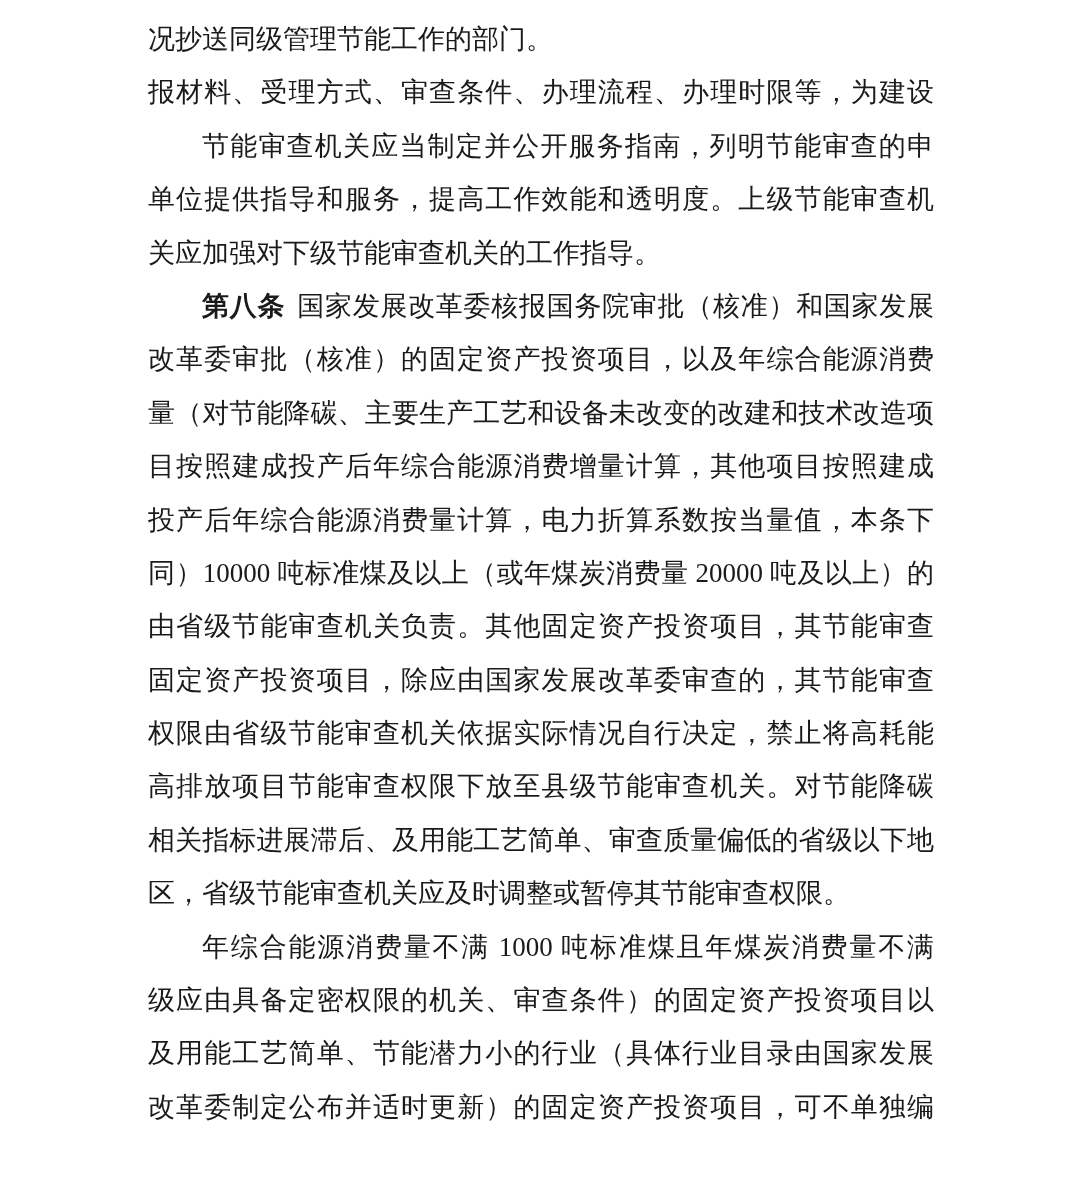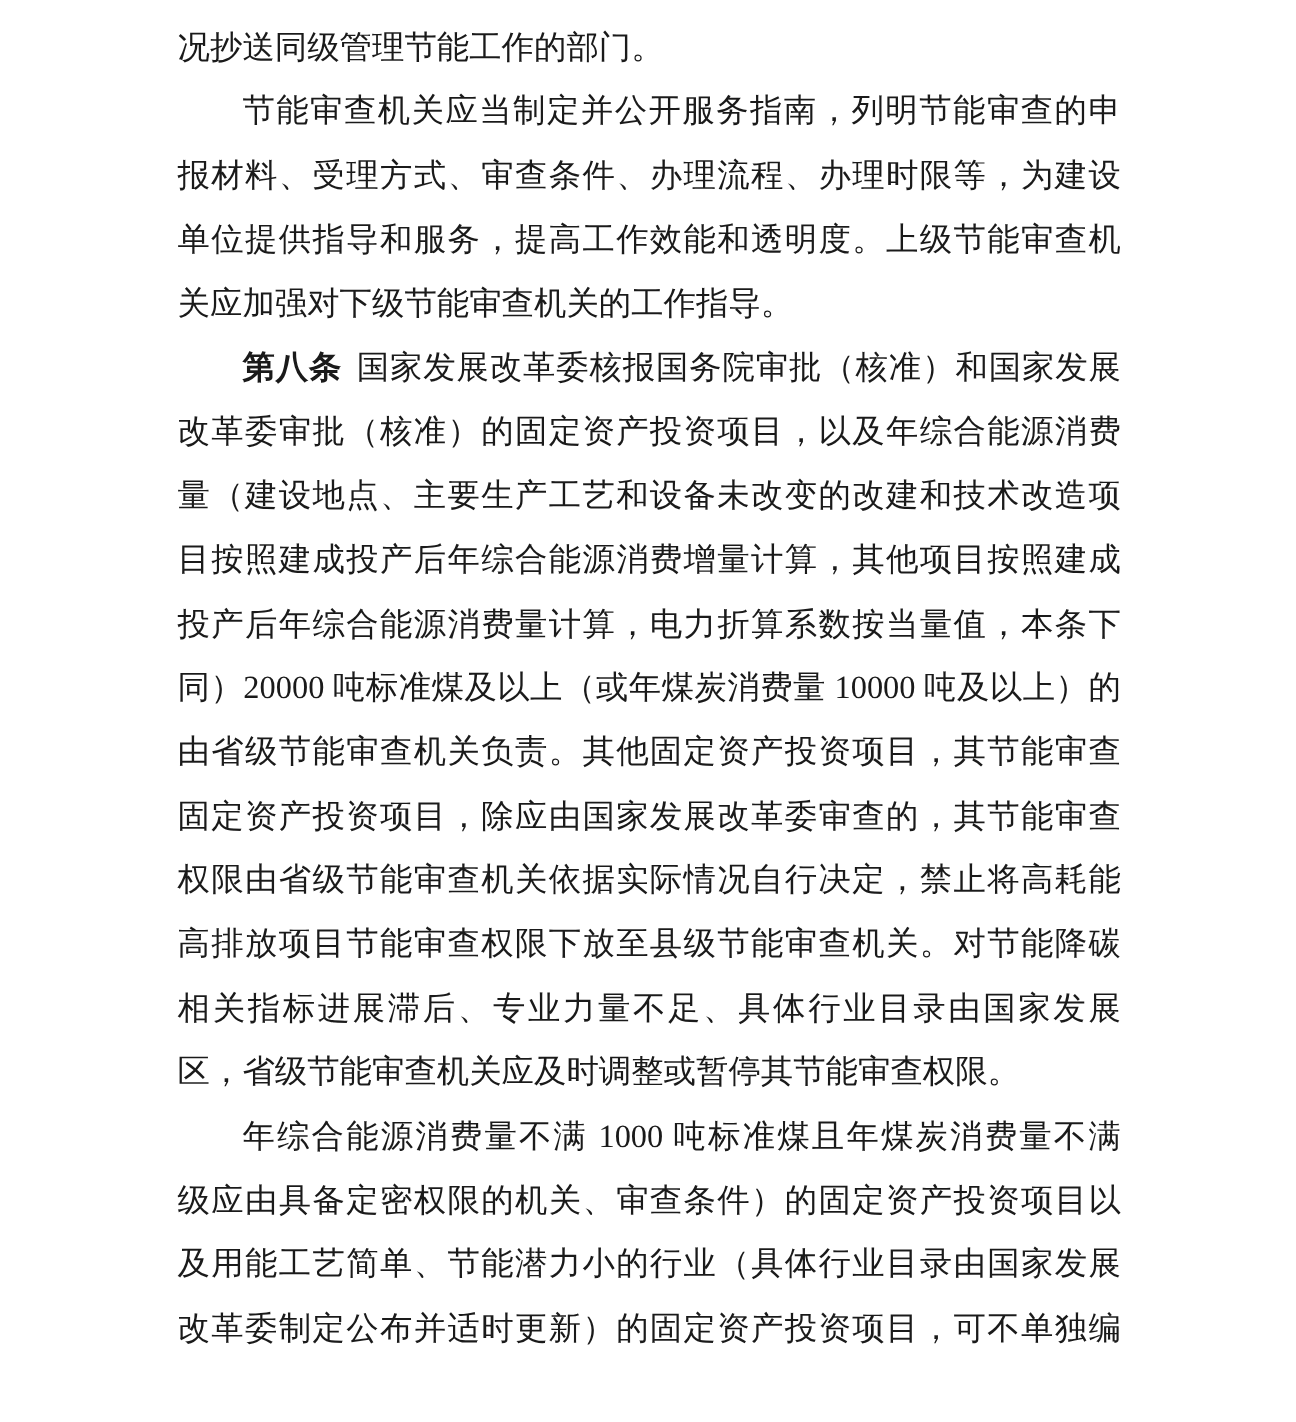--- a/index.html
+++ b/index.html
@@ -51,40 +51,40 @@
 <body>
 
 <div class="page">
   <div class="content">
 
     <div>
       <div class="line short">况抄送同级管理节能工作的部门。</div>
     </div>
 
     <div>
+      <div class="line fill">报材料、受理方式、审查条件、办理流程、办理时限等，为建设</div>
       <div class="line fill indent">节能审查机关应当制定并公开服务指南，列明节能审查的申</div>
-      <div class="line fill">报材料、受理方式、审查条件、办理流程、办理时限等，为建设</div>
       <div class="line fill">单位提供指导和服务，提高工作效能和透明度。上级节能审查机</div>
       <div class="line short">关应加强对下级节能审查机关的工作指导。</div>
     </div>
 
     <div>
       <div class="line fill indent">
         <span class="art-num">第八条</span><span>国家发展改革委核报国务院审批（核准）和国家发展</span>
       </div>
       <div class="line fill">改革委审批（核准）的固定资产投资项目，以及年综合能源消费</div>
-      <div class="line fill">量（建设地点、主要生产工艺和设备未改变的改建和技术改造项</div>
+      <div class="line fill">量（对节能降碳、主要生产工艺和设备未改变的改建和技术改造项</div>
       <div class="line fill">目按照建成投产后年综合能源消费增量计算，其他项目按照建成</div>
       <div class="line fill">投产后年综合能源消费量计算，电力折算系数按当量值，本条下</div>
-      <div class="line fill">同）20000 吨标准煤及以上（或年煤炭消费量 10000 吨及以上）的</div>
+      <div class="line fill">同）10000 吨标准煤及以上（或年煤炭消费量 20000 吨及以上）的</div>
       <div class="line fill">由省级节能审查机关负责。其他固定资产投资项目，其节能审查</div>
       <div class="line fill">固定资产投资项目，除应由国家发展改革委审查的，其节能审查</div>
       <div class="line fill">权限由省级节能审查机关依据实际情况自行决定，禁止将高耗能</div>
       <div class="line fill">高排放项目节能审查权限下放至县级节能审查机关。对节能降碳</div>
-      <div class="line fill">相关指标进展滞后、专业力量不足、具体行业目录由国家发展</div>
+      <div class="line fill">相关指标进展滞后、及用能工艺简单、审查质量偏低的省级以下地</div>
       <div class="line short">区，省级节能审查机关应及时调整或暂停其节能审查权限。</div>
     </div>
 
     <div>
       <div class="line fill indent">年综合能源消费量不满 1000 吨标准煤且年煤炭消费量不满</div>
       <div class="line fill">级应由具备定密权限的机关、审查条件）的固定资产投资项目以</div>
       <div class="line fill">及用能工艺简单、节能潜力小的行业（具体行业目录由国家发展</div>
       <div class="line fill">改革委制定公布并适时更新）的固定资产投资项目，可不单独编</div>
     </div>
 

